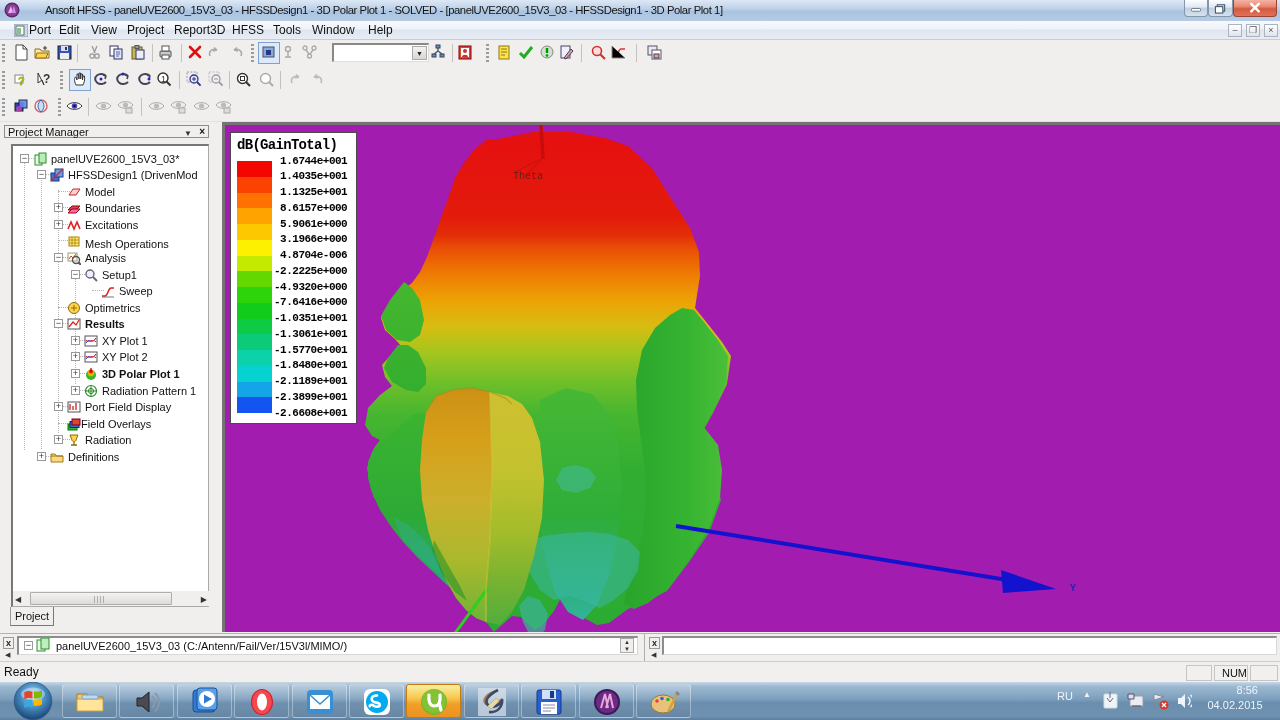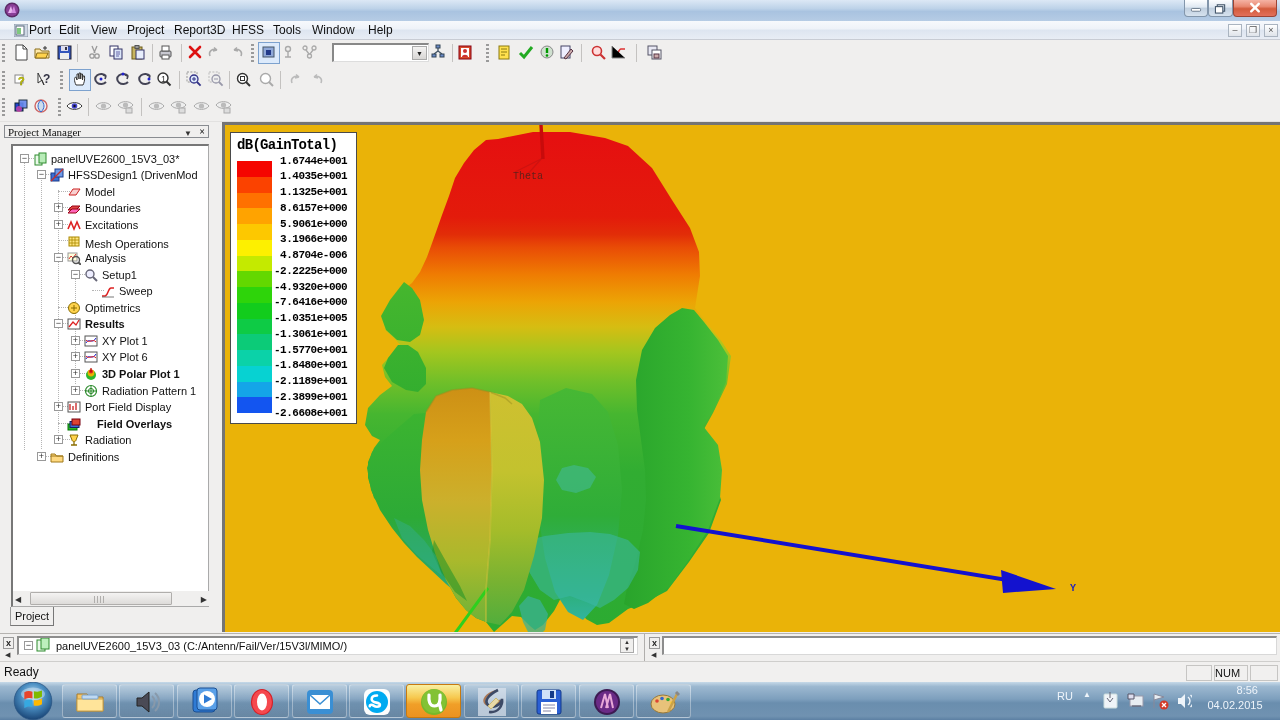--- a/index.html
+++ b/index.html
@@ -31,33 +31,33 @@
   #tb2 { top:67px; height:27px; }
   #tb3 { top:94px; height:28px; border-bottom:1px solid #e2e1e0; }
   .grip { position:absolute; top:4px; width:3px; height:18px;
     background:repeating-linear-gradient(180deg,#9a9a9a 0 2px,#f0efee 2px 4px); }
   .tsep { position:absolute; top:4px; width:1px; height:18px; background:#c4c2c0; }
   .ticon { position:absolute; width:17px; height:17px; }
   .tbox { position:absolute; width:22px; height:22px; border:1px solid #7da2ce; background:#dceafb; }
 
   
   #pmhead { left:4px; top:125px; width:205px; height:13px; border:1px solid #898c91; background:#f0efee; }
-  #pmhead span { position:absolute; left:3px; top:0px; font-size:11px; line-height:12px; color:#111;font-family:Liberation Serif, serif; }
+  #pmhead span { position:absolute; left:3px; top:0px; font-size:11px; line-height:12px; color:#111; }
   #treebox { left:11px; top:144px; width:198px; height:463px; background:#fff;
     border-top:2px solid #777; border-left:2px solid #777; border-right:1px solid #aaa; border-bottom:1px solid #aaa; }
   .titem { position:absolute; font-size:11px; color:#111; white-space:nowrap; }
   .texp { position:absolute; width:9px; height:9px; border:1px solid #999; background:#fff;
     font-size:9px; line-height:7px; text-align:center; color:#333; }
   #hscroll { position:absolute; left:0px; bottom:0px; width:196px; height:15px; background:#f0efee; }
   #projtab { left:10px; top:607px; width:44px; height:19px; background:#f0efee;
     border-left:1px solid #999; border-right:1px solid #777; border-bottom:1px solid #777;
     font-size:11px; color:#111; text-align:center; line-height:18px; }
 
   
-  #view3d { left:222px; top:122px; width:1058px; height:510px; background:#eab308;
+  #view3d { left:222px; top:122px; width:1058px; height:510px; background:#a21caf;
     border-top:3px solid #747474; border-left:3px solid #747474; }
   #legend { position:absolute; left:5px; top:7px; width:127px; height:292px; background:#fff;
     border:1px solid #4a4a4a; }
   #legend h3 { position:absolute; left:6px; top:4px; font-family:"Liberation Mono",monospace;
     font-size:14px; font-weight:bold; color:#000; letter-spacing:-0.7px; }
   .lband { position:absolute; left:6px; width:35px; height:16px; }
   .lval { position:absolute; font-family:"Liberation Mono",monospace; font-size:11px; font-weight:bold;
     color:#000; letter-spacing:-0.5px; white-space:pre; }
 
   
@@ -80,20 +80,21 @@
 </head>
 <body>
 
 <div id="titlebar" class="abs">
   <svg class="abs" style="left:4px;top:2px" width="16" height="16" viewBox="0 0 16 16">
     <circle cx="8" cy="8" r="7.5" fill="#5b2a66"></circle>
     <circle cx="8" cy="8" r="6" fill="#8a3f98"></circle>
     <path d="M4 11 L7 4 L9 11 Z" fill="#e7b7ee"></path>
     <path d="M7 11 L10 4 L12 11 Z" fill="#d089dd"></path>
   </svg>
+  <span class="ttext abs">Ansoft HFSS - panelUVE2600_15V3_03 - HFSSDesign1 - 3D Polar Plot 1 - SOLVED - [panelUVE2600_15V3_03 - HFSSDesign1 - 3D Polar Plot 1]</span>
   <div class="capbtn abs" style="left:1184px;width:24px;">
     <svg class="glyph" viewBox="0 0 24 17">
         <rect x="7" y="9" width="10" height="3" rx="1" fill="#fff" stroke="#46586c" stroke-width="0.8"></rect>
       </svg>
   </div>
   <div class="capbtn abs" style="left:1208px;width:25px;">
     <svg class="glyph" viewBox="0 0 25 17">
         <rect x="9" y="5" width="8" height="7" fill="none" stroke="#46586c" stroke-width="1.2"></rect>
         <rect x="7" y="7" width="8" height="7" fill="#fff" stroke="#46586c" stroke-width="1.2"></rect>
       </svg>
@@ -562,21 +563,21 @@
       <div class="titem" style="left:89px;top:189px;font-weight:normal">XY Plot 1</div>
       <div style="position:absolute;left:62px;top:210px;width:12px;height:1px;border-top:1px dotted #b5b5b5"></div>
       <div class="texp" style="left:58px;top:206px">+</div>
       <div style="position:absolute;left:71px;top:204px;width:14px;height:14px">
         <svg width="14" height="14" viewBox="0 0 14 14" style="position:absolute">
           <rect x="1" y="2" width="12" height="10" fill="#fff" stroke="#555"></rect>
           <path d="M2 9 C5 3 8 11 12 4" stroke="#22c" fill="none"></path>
           <path d="M2 6 C5 10 9 4 12 8" stroke="#d22" fill="none"></path>
         </svg>
       </div>
-      <div class="titem" style="left:89px;top:205px;font-weight:normal">XY Plot 6</div>
+      <div class="titem" style="left:89px;top:205px;font-weight:normal">XY Plot 2</div>
       <div style="position:absolute;left:62px;top:227px;width:12px;height:1px;border-top:1px dotted #b5b5b5"></div>
       <div class="texp" style="left:58px;top:223px">+</div>
       <div style="position:absolute;left:71px;top:221px;width:14px;height:14px">
         <svg width="14" height="14" viewBox="0 0 14 14" style="position:absolute">
           <circle cx="7" cy="8" r="5" fill="#2db82d"></circle>
           <circle cx="7" cy="6" r="3.4" fill="#e8b000"></circle>
           <circle cx="7" cy="4.6" r="2" fill="#dd2222"></circle>
           <path d="M7 1 v4" stroke="#b00" stroke-width="1.2"></path>
         </svg>
       </div>
@@ -601,21 +602,21 @@
       </div>
       <div class="titem" style="left:72px;top:255px;font-weight:normal">Port Field Display</div>
       <div style="position:absolute;left:45px;top:277px;width:12px;height:1px;border-top:1px dotted #b5b5b5"></div>
       <div style="position:absolute;left:54px;top:271px;width:14px;height:14px">
         <svg width="14" height="14" viewBox="0 0 14 14" style="position:absolute">
           <rect x="1" y="7" width="9" height="6" fill="#2db82d" stroke="#070"></rect>
           <rect x="3" y="4.5" width="9" height="6" fill="#3b6fd4" stroke="#126"></rect>
           <rect x="5" y="2" width="8" height="6" fill="#d43" stroke="#701"></rect>
         </svg>
       </div>
-      <div class="titem" style="left:84px;top:272px;font-weight:bold">Field Overlays</div>
+      <div class="titem" style="left:68px;top:272px;font-weight:normal">Field Overlays</div>
       <div style="position:absolute;left:45px;top:293px;width:12px;height:1px;border-top:1px dotted #b5b5b5"></div>
       <div class="texp" style="left:41px;top:289px">+</div>
       <div style="position:absolute;left:54px;top:287px;width:14px;height:14px">
         <svg width="14" height="14" viewBox="0 0 14 14" style="position:absolute">
           <path d="M3 2 h8 L9 7 C9 9 5 9 5 7 Z" fill="#ffd34d" stroke="#8a6d00"></path>
           <path d="M7 9 v3 M4 12 h6" stroke="#8a6d00" stroke-width="1.3"></path>
         </svg>
       </div>
       <div class="titem" style="left:72px;top:288px;font-weight:normal">Radiation</div>
       <div style="position:absolute;left:28px;top:310px;width:12px;height:1px;border-top:1px dotted #b5b5b5"></div>
@@ -661,21 +662,21 @@
         <div class="lval" style="left:43px;top:21.5px"> 1.6744e+001</div>
         <div class="lval" style="left:43px;top:37.2px"> 1.4035e+001</div>
         <div class="lval" style="left:43px;top:53.0px"> 1.1325e+001</div>
         <div class="lval" style="left:43px;top:68.8px"> 8.6157e+000</div>
         <div class="lval" style="left:43px;top:84.5px"> 5.9061e+000</div>
         <div class="lval" style="left:43px;top:100.2px"> 3.1966e+000</div>
         <div class="lval" style="left:43px;top:116.0px"> 4.8704e-006</div>
         <div class="lval" style="left:43px;top:131.8px">-2.2225e+000</div>
         <div class="lval" style="left:43px;top:147.5px">-4.9320e+000</div>
         <div class="lval" style="left:43px;top:163.2px">-7.6416e+000</div>
-        <div class="lval" style="left:43px;top:179.0px">-1.0351e+005</div>
+        <div class="lval" style="left:43px;top:179.0px">-1.0351e+001</div>
         <div class="lval" style="left:43px;top:194.8px">-1.3061e+001</div>
         <div class="lval" style="left:43px;top:210.5px">-1.5770e+001</div>
         <div class="lval" style="left:43px;top:226.2px">-1.8480e+001</div>
         <div class="lval" style="left:43px;top:242.0px">-2.1189e+001</div>
         <div class="lval" style="left:43px;top:257.8px">-2.3899e+001</div>
         <div class="lval" style="left:43px;top:273.5px">-2.6608e+001</div>
       </div>
   </div>
   <svg class="abs" style="left:0px;top:0px" width="1055" height="507" viewBox="225 125 1055 507">
 <defs>
@@ -768,21 +769,21 @@
   <div style="position:absolute;left:620px;top:4px;width:14px;height:15px;border:1px solid #aaa;background:#f0efee;font-size:6px;color:#333;text-align:center;line-height:7px">▲<br>▼</div>
   <div style="position:absolute;left:644px;top:0;width:1px;height:28px;background:#b0aeac"></div>
   <div class="xbtn" style="left:649px;top:3px">x</div>
   <span style="position:absolute;left:651px;top:17px;font-size:7px;color:#333">◀</span>
   <div class="sunken" style="left:662px;top:2px;width:615px;height:19px;"></div>
 </div>
 
 <div id="statusbar" class="abs">
   <span style="position:absolute;left:4px;top:3px;font-size:12px;color:#111">Ready</span>
   <div class="cell" style="left:1186px;width:26px"></div>
-  <div class="cell" style="left:1214px;width:34px;font-size:11px;color:#111;text-align:left;line-height:14px">NUM</div>
+  <div class="cell" style="left:1214px;width:34px;font-size:11px;color:#111;text-align:right;line-height:14px">NUM</div>
   <div class="cell" style="left:1250px;width:28px"></div>
 </div>
 
 <div id="taskbar" class="abs">
   <div id="tkicons">
       <svg class="abs" style="left:11px;top:0px" width="45" height="38" viewBox="0 0 45 38">
 <defs>
           <radialGradient id="orbg" cx="50%" cy="35%" r="70%">
 <stop offset="0%" stop-color="#bfe0f5"></stop>
             <stop offset="45%" stop-color="#4a8ec2"></stop>

